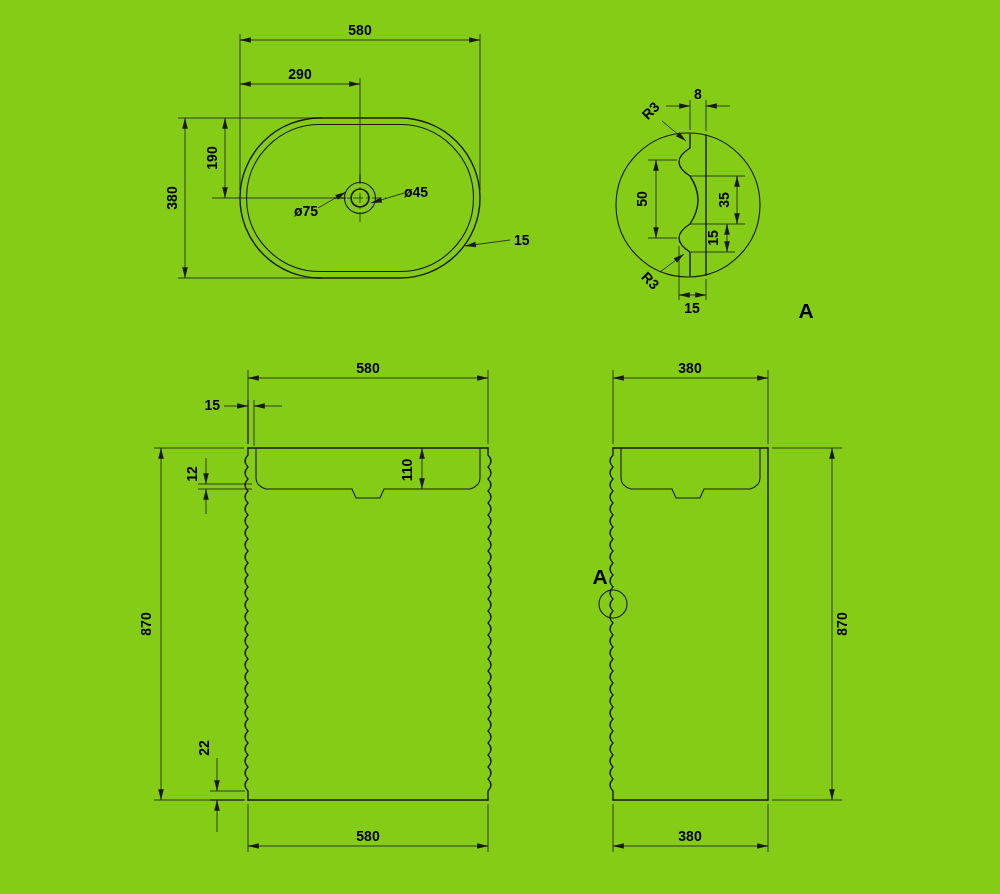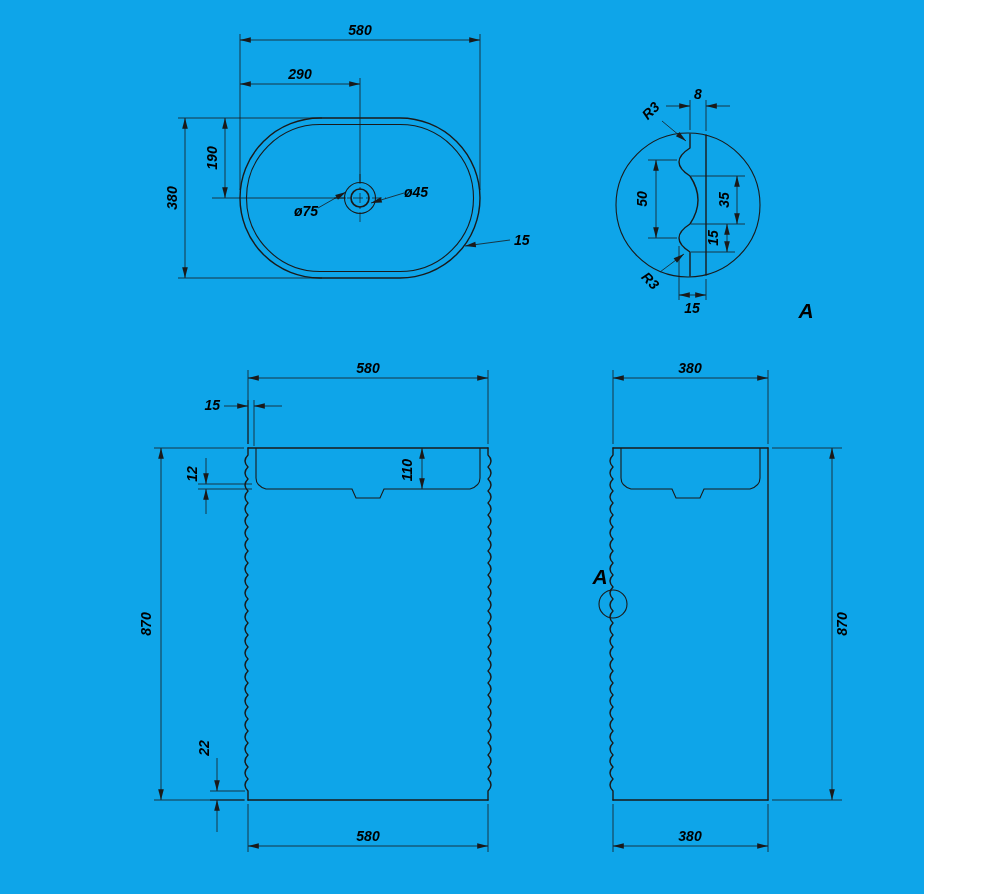--- a/index.html
+++ b/index.html
@@ -1,17 +1,17 @@
 <!DOCTYPE html>
 <html><head>
 <meta charset="utf-8">
 <style>
   html,body{margin:0;padding:0;background:#fff;}
-  .page{width:924px;height:894px;background:#0ea5e9;position:relative;overflow:hidden;
-        font-family:"Liberation Sans",sans-serif;font-style:italic;}
+  .page{width:1000px;height:894px;background:#84cc16;position:relative;overflow:hidden;
+        font-family:"Liberation Sans",sans-serif;}
   svg{display:block;}
   .outline{fill:none;stroke:#1a1a1a;stroke-width:1.4;stroke-linejoin:round;stroke-linecap:round;}
   .mid{fill:none;stroke:#1a1a1a;stroke-width:1.1;}
   .bold-line{fill:none;stroke:#1a1a1a;stroke-width:1.7;}
   .thin{fill:none;stroke:#1a1a1a;stroke-width:0.8;}
   .center-line{fill:none;stroke:#1a1a1a;stroke-width:0.7;stroke-dasharray:10 3 3 3;}
   .dim-label{font-family:"Liberation Sans",sans-serif;font-size:14px;font-weight:700;
              fill:#000;text-anchor:middle;}
   .big-label{font-size:21px;}
   .anchor-start{text-anchor:start;}

